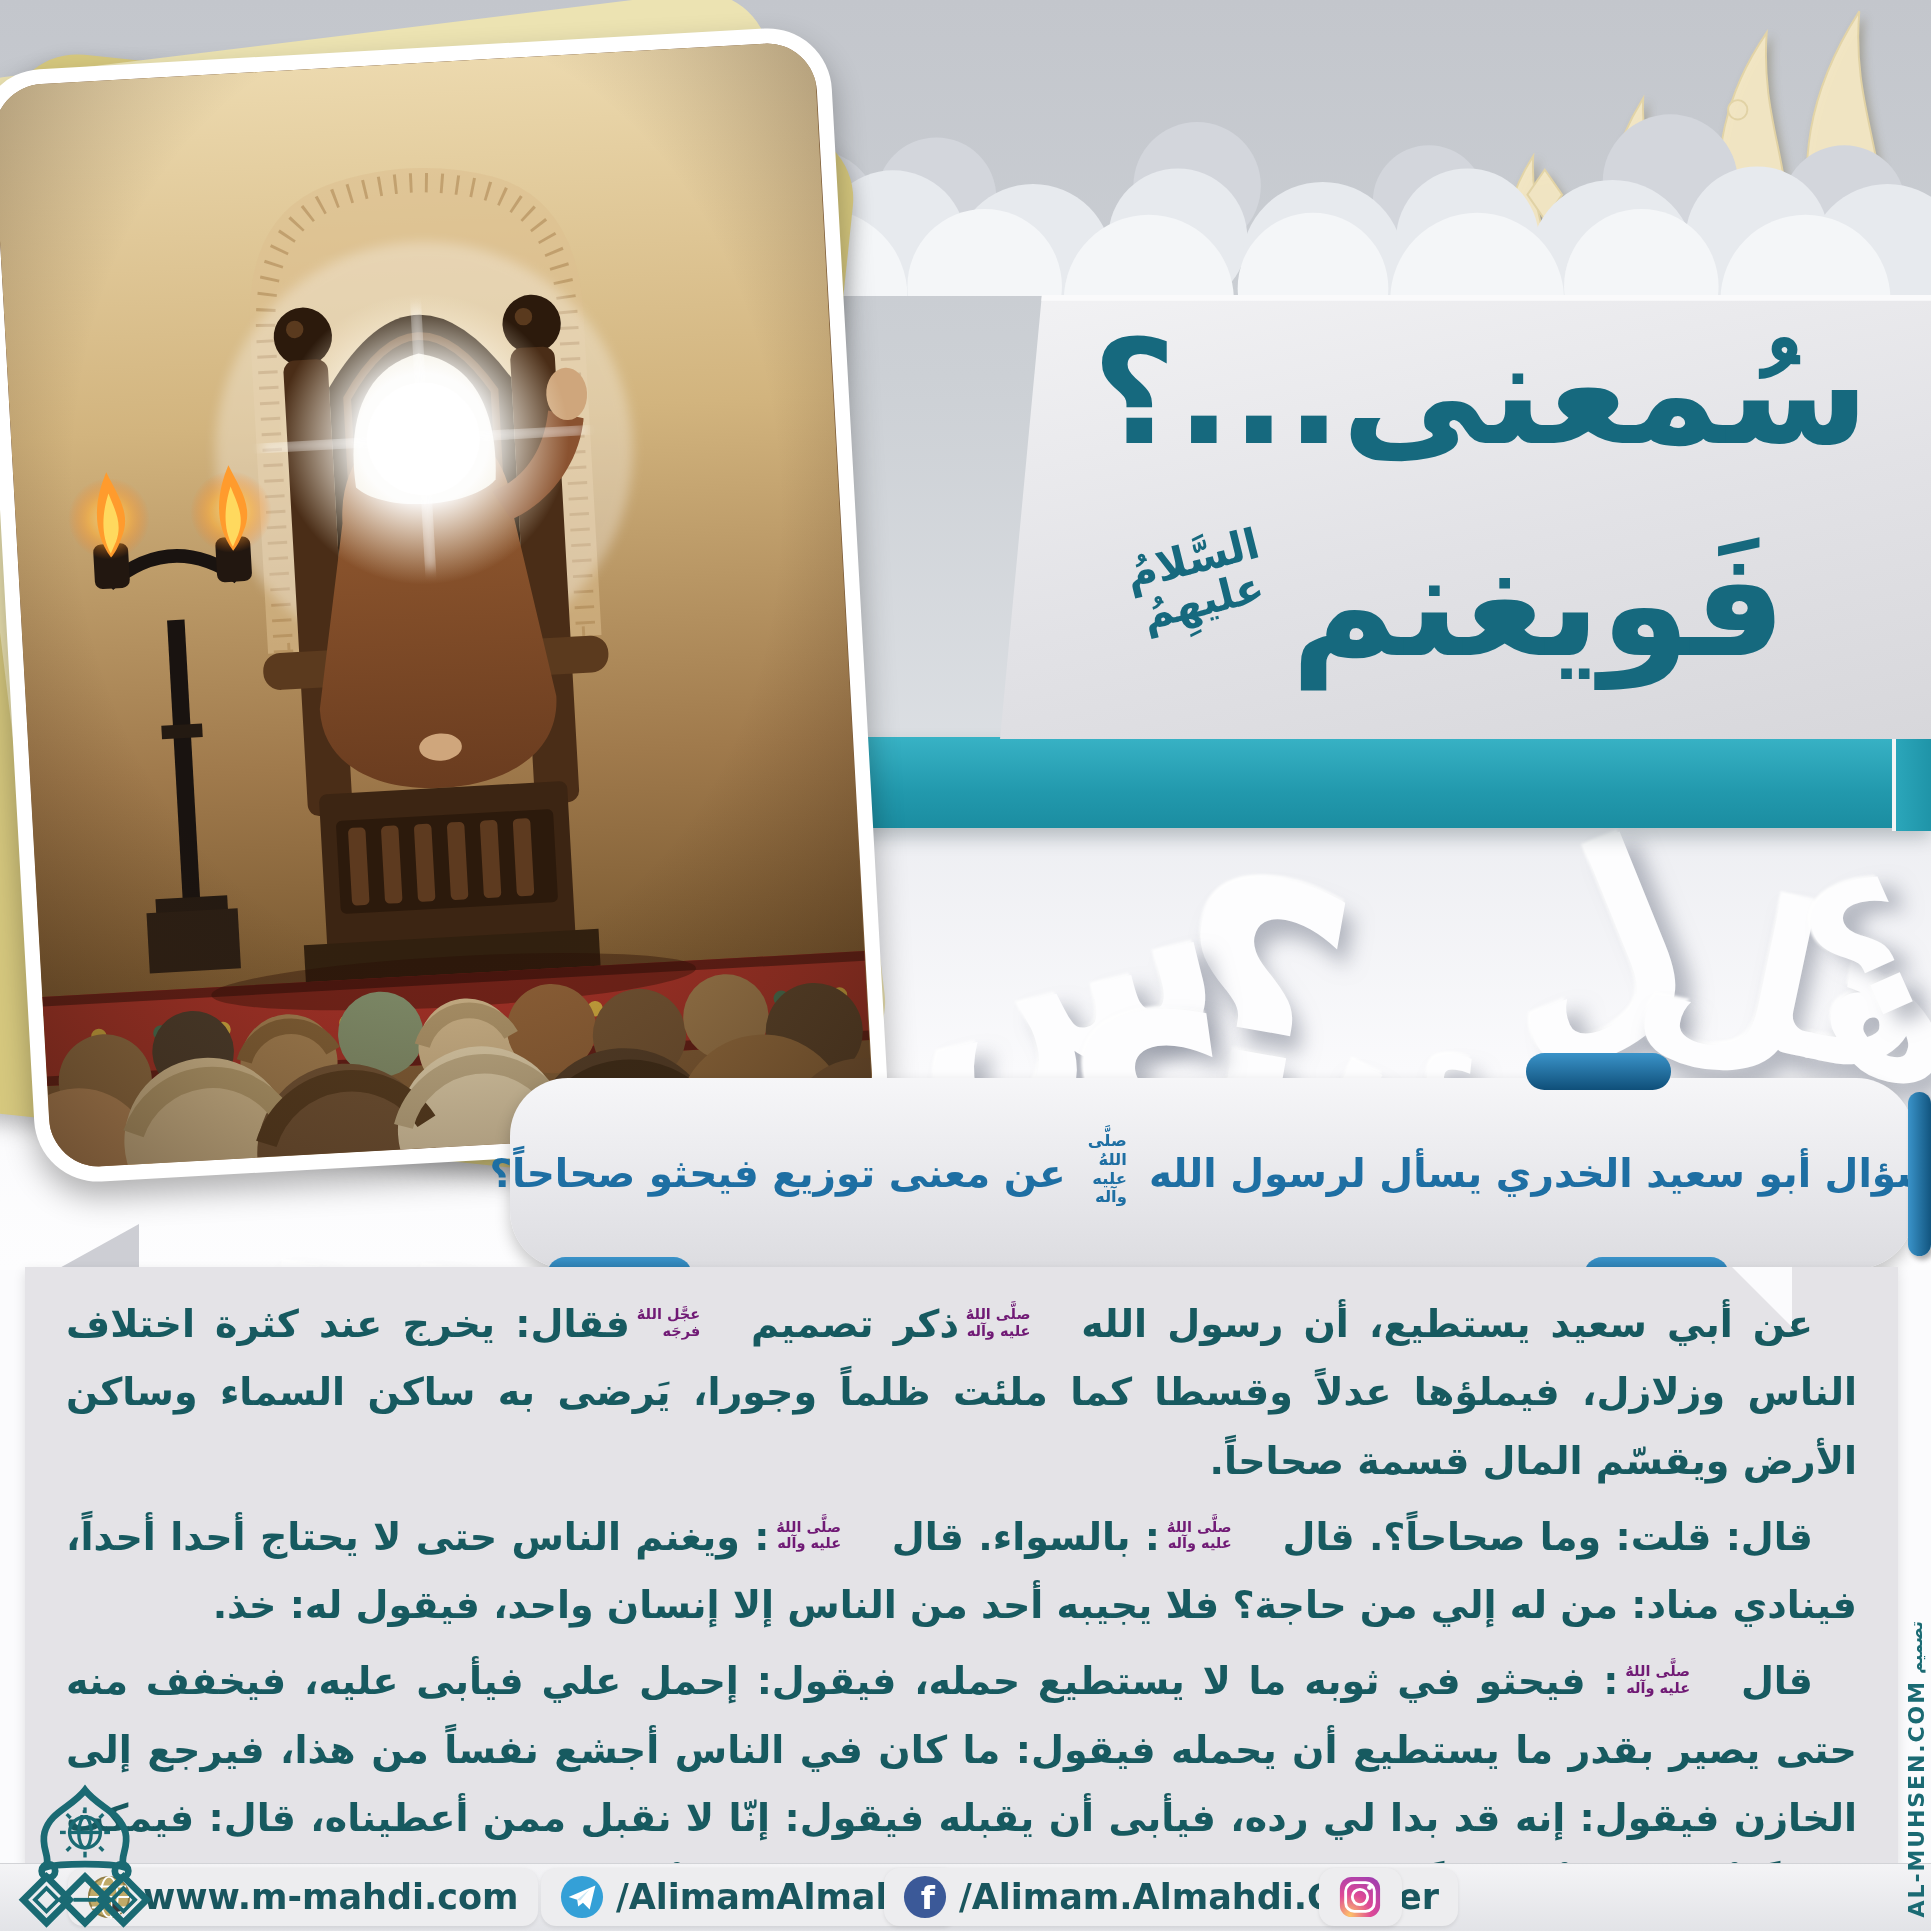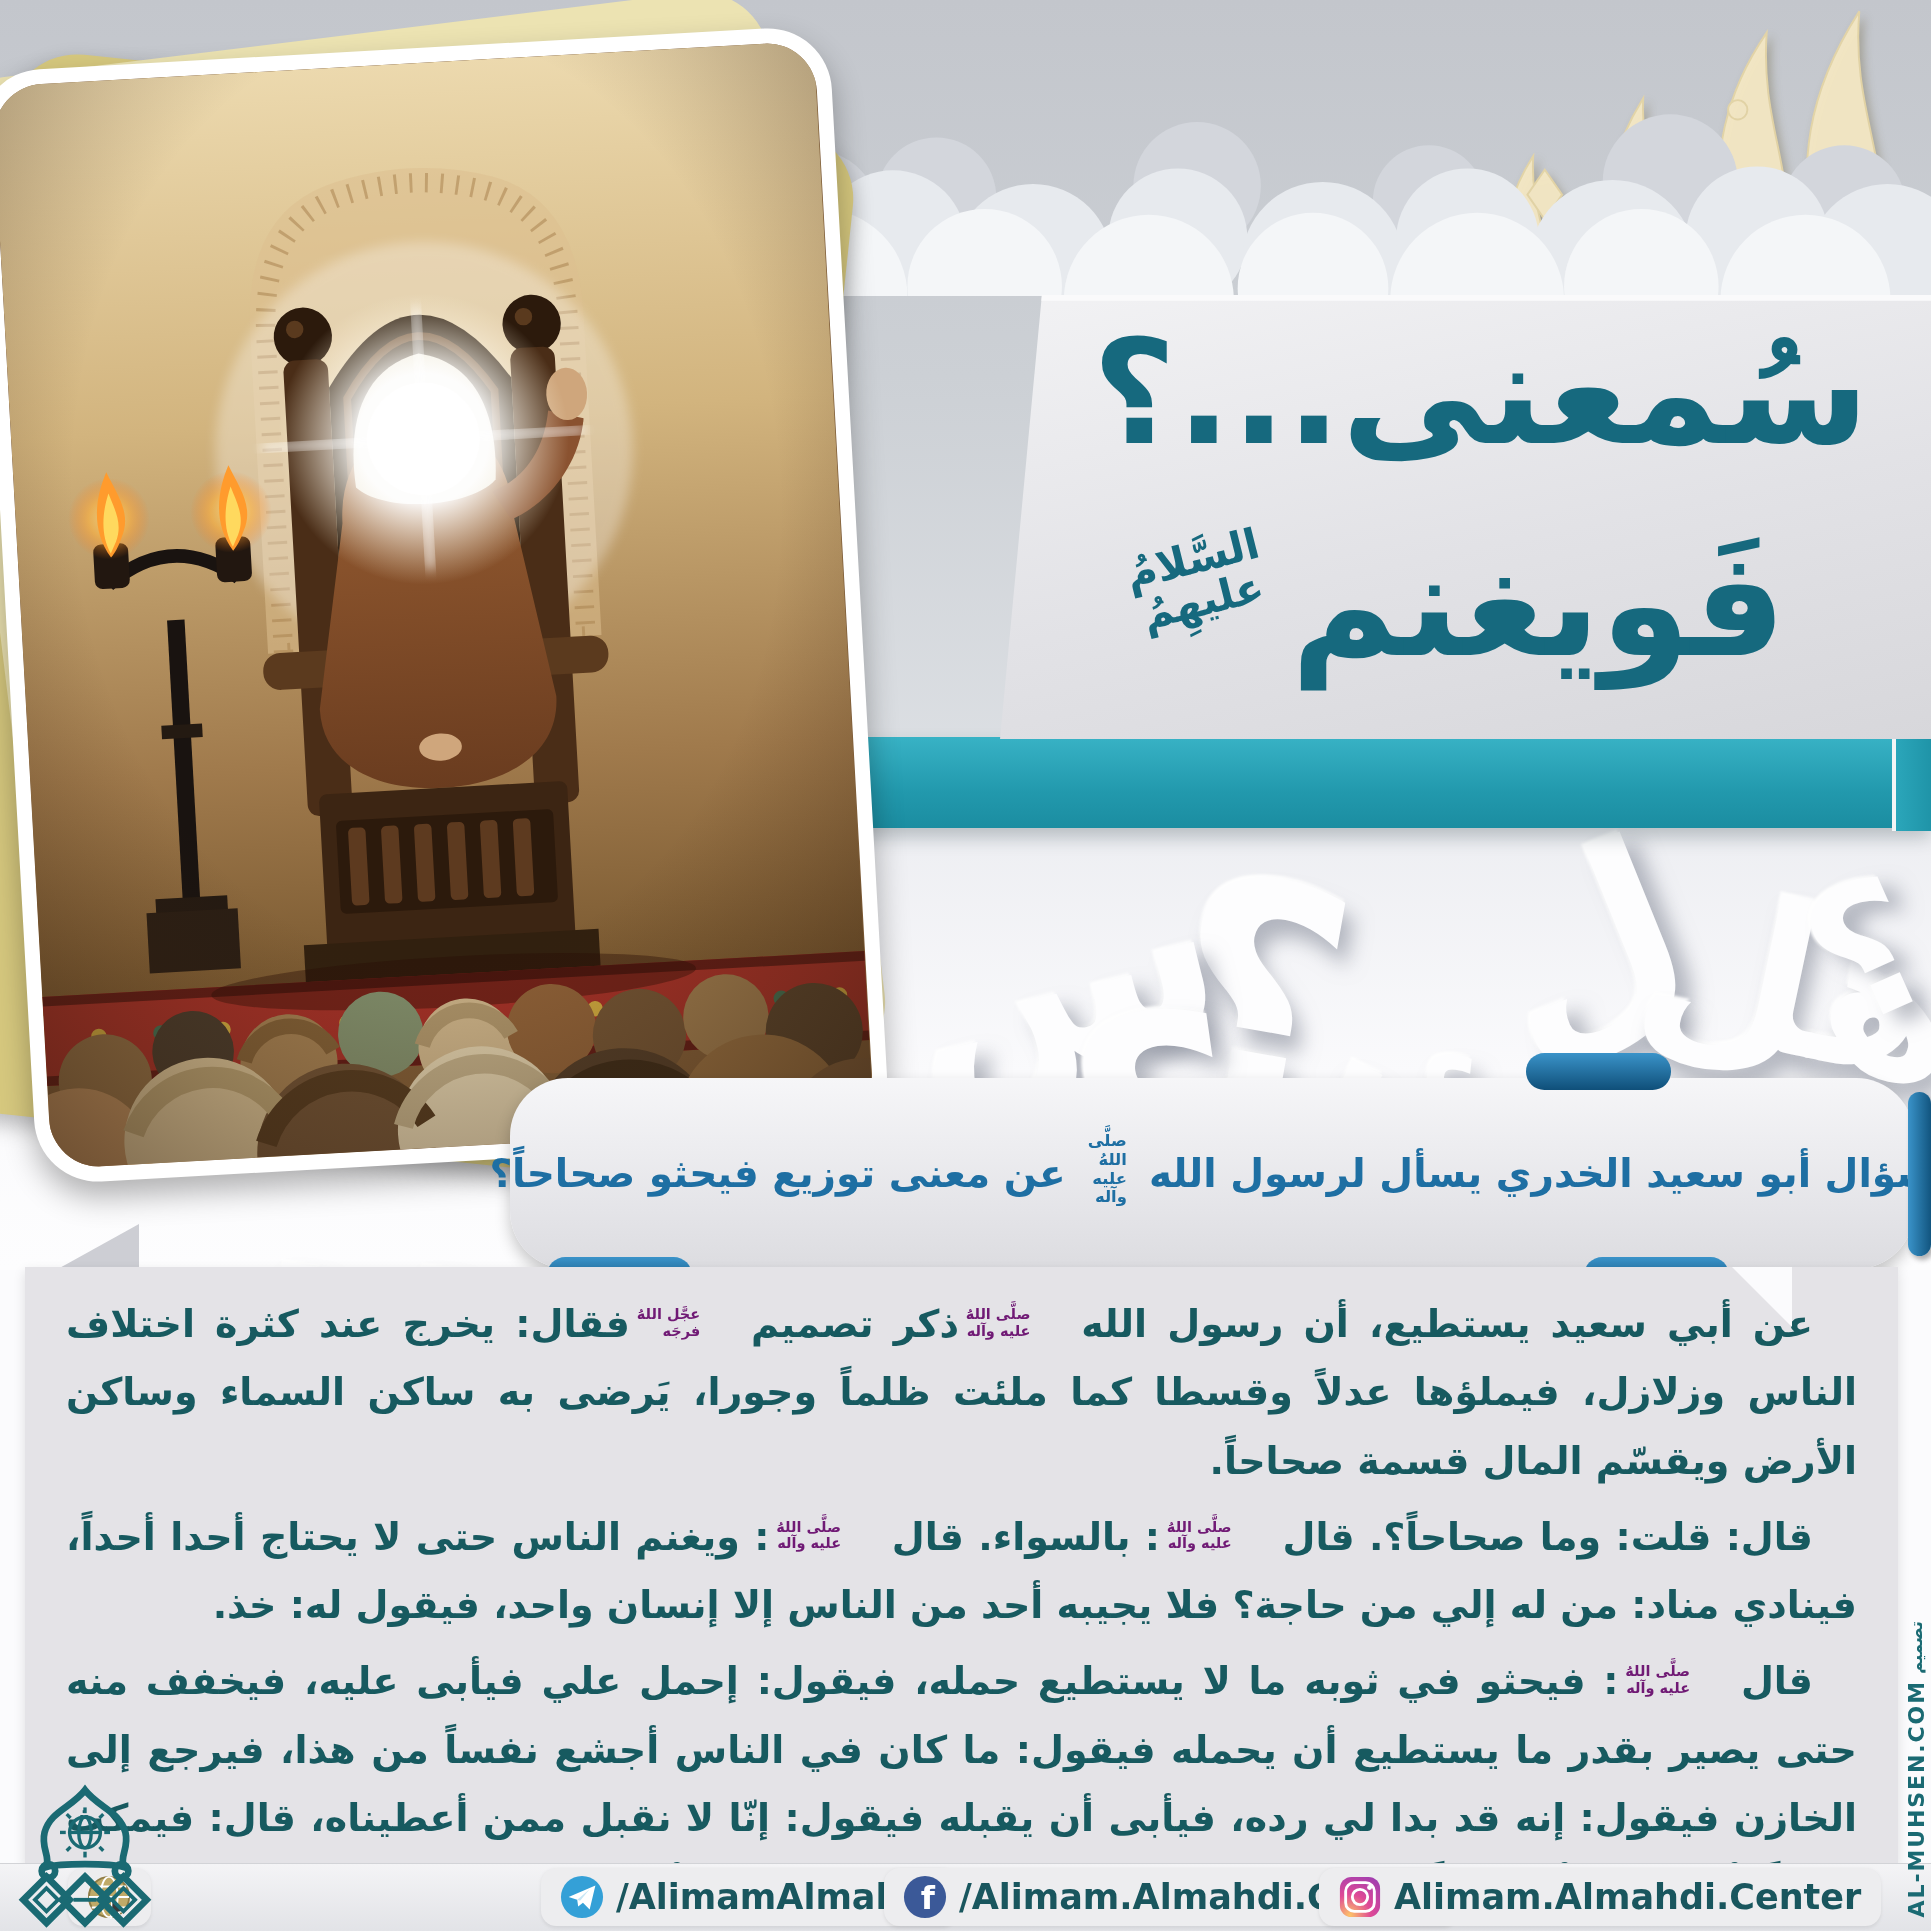--- a/index.html
+++ b/index.html
@@ -365,20 +365,21 @@
   <div class="footer">
     <a class="pill pw">
       <svg class="sicon" viewBox="0 0 46 46">
         <circle cx="23" cy="23" r="21" fill="#c0aa68" stroke="#8f7c45" stroke-width="2"></circle>
         <ellipse cx="23" cy="23" rx="9" ry="21" fill="none" stroke="#ffffff" stroke-width="2"></ellipse>
         <line x1="2" y1="23" x2="44" y2="23" stroke="#ffffff" stroke-width="2"></line>
         <line x1="5" y1="12" x2="41" y2="12" stroke="#ffffff" stroke-width="2"></line>
         <line x1="5" y1="34" x2="41" y2="34" stroke="#ffffff" stroke-width="2"></line>
         <path d="M26 26 l12 12 l-5 1 l3 6 l-4 2 l-3 -6 l-4 4 Z" fill="#3a3a3a" stroke="#ffffff" stroke-width="1.5"></path>
       </svg>
+      <span>www.m-mahdi.com</span>
     </a>
     <a class="pill pt">
       <svg class="sicon" viewBox="0 0 46 46">
         <circle cx="23" cy="23" r="22" fill="#34a0d7"></circle>
         <path d="M9 23 L37 11 L31 36 L24 29 L19 33 L18 26 Z" fill="#ffffff"></path>
         <path d="M18 26 L31 15 L21 27 Z" fill="#c8e6f5"></path>
       </svg>
       <span>/AlimamAlmahdi</span>
     </a>
     <a class="pill pf">
@@ -395,21 +396,20 @@
             <stop offset="0" stop-color="#fdc468"></stop>
               <stop offset=".4" stop-color="#df4996"></stop>
               <stop offset="1" stop-color="#8a3ab9"></stop>
           </radialGradient>
         </defs>
         <rect x="2" y="2" width="42" height="42" rx="12" fill="url(#igG)"></rect>
         <rect x="8" y="8" width="30" height="30" rx="9" fill="none" stroke="#ffffff" stroke-width="3"></rect>
         <circle cx="23" cy="23" r="8" fill="none" stroke="#ffffff" stroke-width="3"></circle>
         <circle cx="33" cy="13" r="2.6" fill="#ffffff"></circle>
       </svg>
-      <span>Alimam.Almahdi.Center</span>
     </a>
   </div>
 
   <svg class="logo" width="154" height="145" viewBox="0 0 160 150">
     <g fill="none" stroke="#1a6a73" stroke-width="7">
       <path d="M80 6 C66 24 44 28 38 50 C34 66 44 74 40 86 C54 82 106 82 120 86 C116 74 126 66 122 50 C116 28 94 24 80 6 Z"></path>
       <circle cx="42" cy="90" r="7"></circle>
         <circle cx="118" cy="90" r="7"></circle>
     </g>
     <g fill="none" stroke="#1a6a73" stroke-width="3.5">

